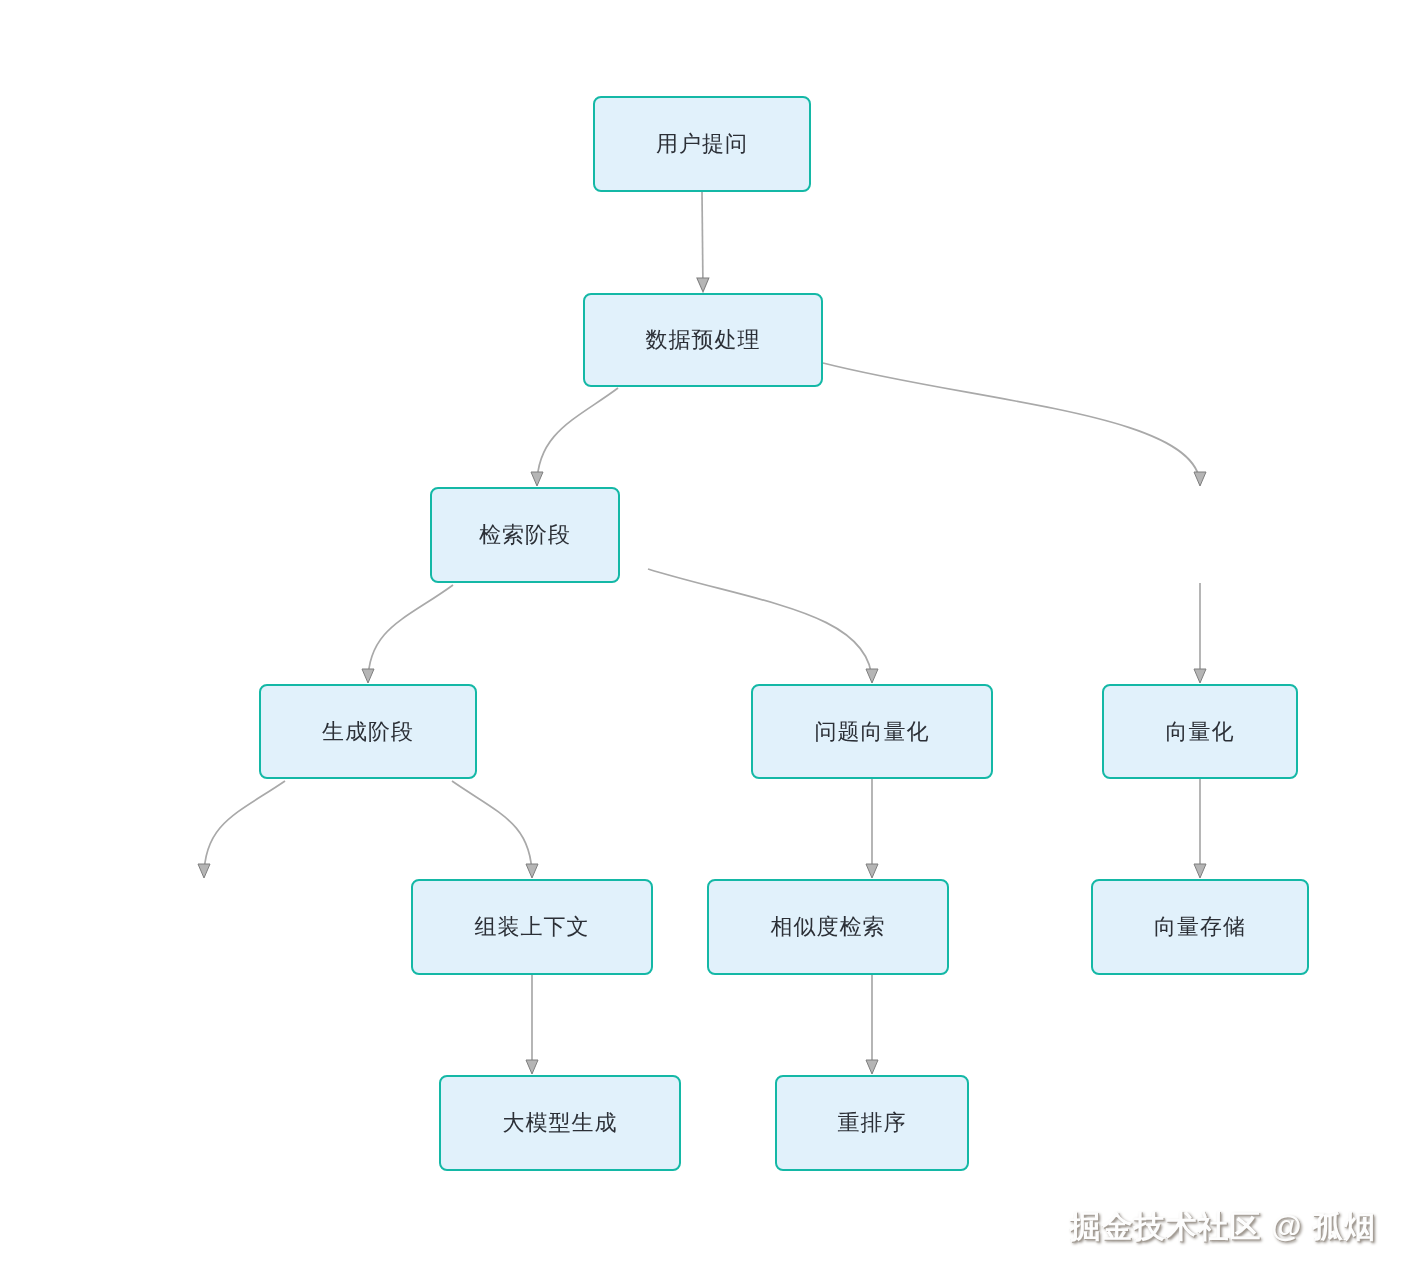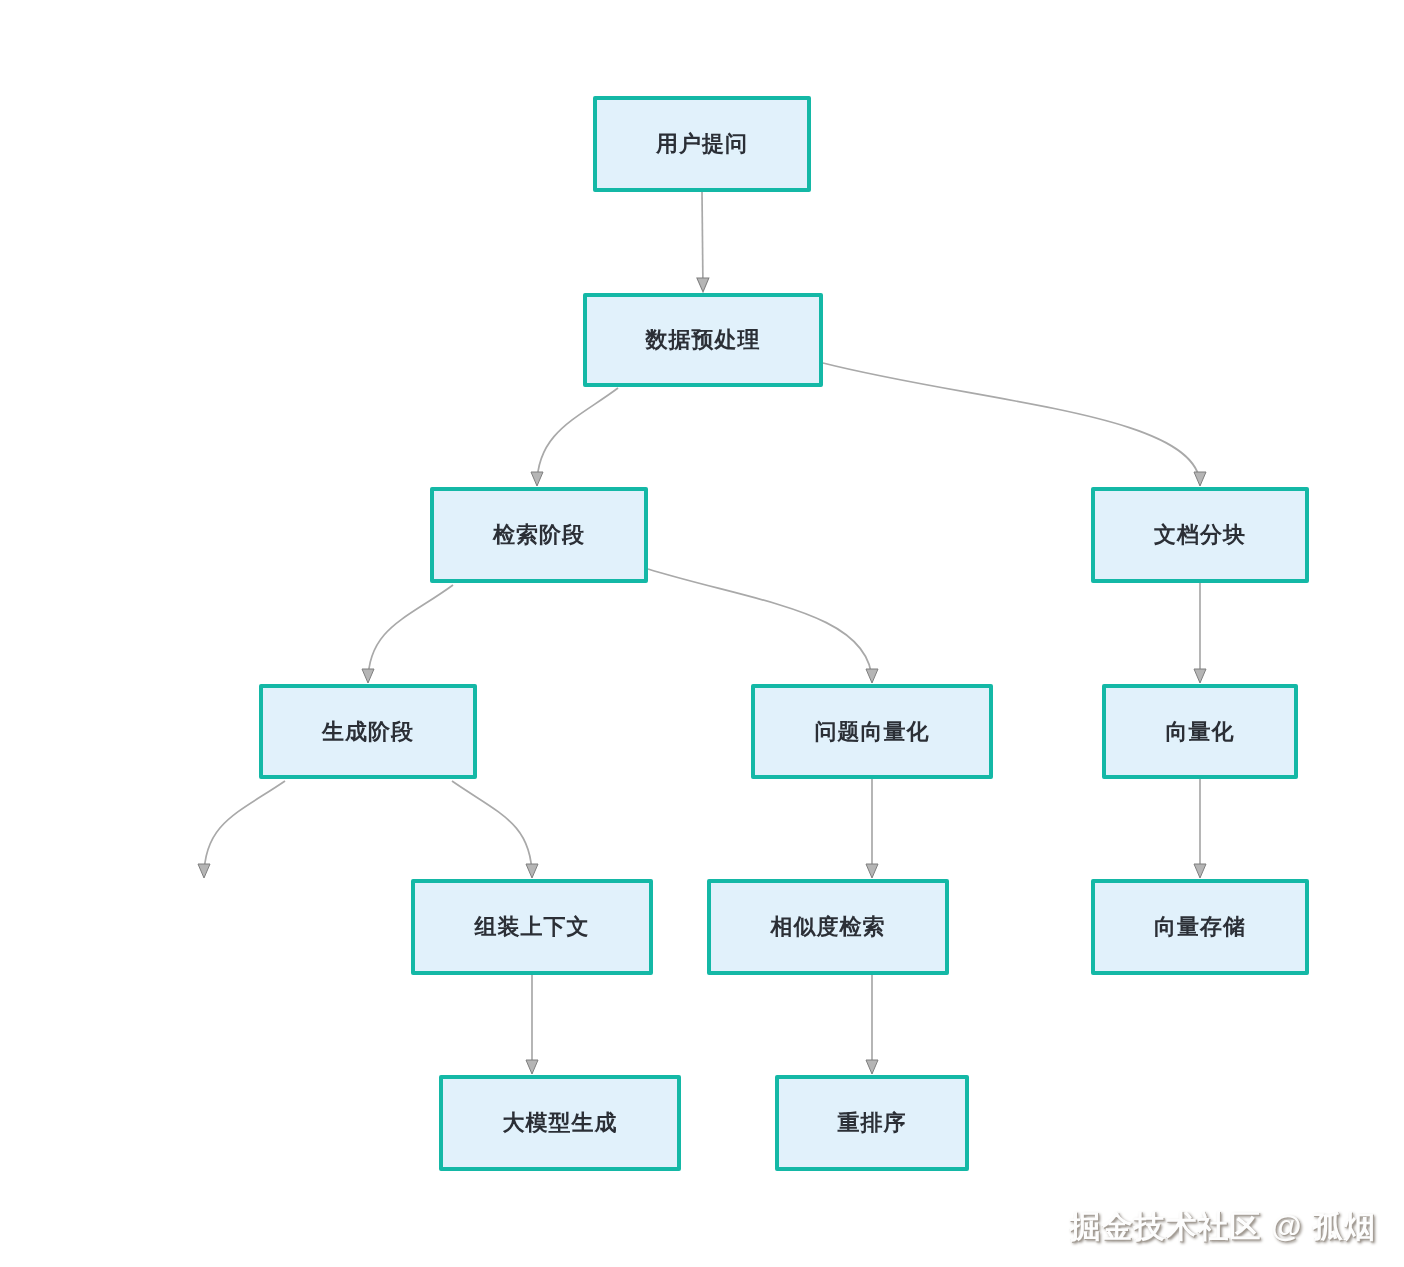--- a/index.html
+++ b/index.html
@@ -24,37 +24,36 @@
   }
   .edge-layer path.edge {
     fill: none;
     stroke: #a9a9a9;
     stroke-width: 1.7;
   }
   .node {
     position: absolute;
     box-sizing: border-box;
     background: #e1f1fb;
-    border: 4px solid #14b8a6;
-    border-radius: 2px;
+    border: 2px solid #14b8a6;
+    border-radius: 8px;
     display: flex;
     align-items: center;
     justify-content: center;
-    font-weight: bold;
   }
   .node span {
     font-size: 22px;
     color: #2b2f36;
     letter-spacing: 1px;
     white-space: nowrap;
   }
   
   .n-user-question        { left: 593px;  top: 96px;   width: 218px; height: 96px; }
   .n-data-preprocessing   { left: 583px;  top: 293px;  width: 240px; height: 94px; }
-  .n-retrieval-stage      { left: 430px;  top: 487px;  width: 218px; height: 96px; }
+  .n-retrieval-stage      { left: 430px;  top: 487px;  width: 190px; height: 96px; }
   .n-document-chunking    { left: 1091px; top: 487px;  width: 218px; height: 96px; }
   .n-generation-stage     { left: 259px;  top: 684px;  width: 218px; height: 95px; }
   .n-question-vectorization { left: 751px; top: 684px; width: 242px; height: 95px; }
   .n-vectorization        { left: 1102px; top: 684px;  width: 196px; height: 95px; }
   .n-output-answer        { left: 95px;   top: 879px;  width: 218px; height: 96px; }
   .n-assemble-context     { left: 411px;  top: 879px;  width: 242px; height: 96px; }
   .n-similarity-search    { left: 707px;  top: 879px;  width: 242px; height: 96px; }
   .n-vector-storage       { left: 1091px; top: 879px;  width: 218px; height: 96px; text-align: center; }
   .n-llm-generation       { left: 411px;  top: 1075px; width: 242px; height: 96px; margin-left: 28px; }
   .n-rerank               { left: 775px;  top: 1075px; width: 194px; height: 96px; }
@@ -98,23 +97,20 @@
 
   <div class="node n-user-question">
     <span>用户提问</span>
   </div>
   <div class="node n-data-preprocessing">
     <span>数据预处理</span>
   </div>
   <div class="node n-retrieval-stage">
     <span>检索阶段</span>
   </div>
-  <div class="node n-document-chunking">
-    <span>文档分块</span>
-  </div>
   <div class="node n-generation-stage">
     <span>生成阶段</span>
   </div>
   <div class="node n-question-vectorization">
     <span>问题向量化</span>
   </div>
   <div class="node n-vectorization">
     <span>向量化</span>
   </div>
   <div class="node n-assemble-context">

